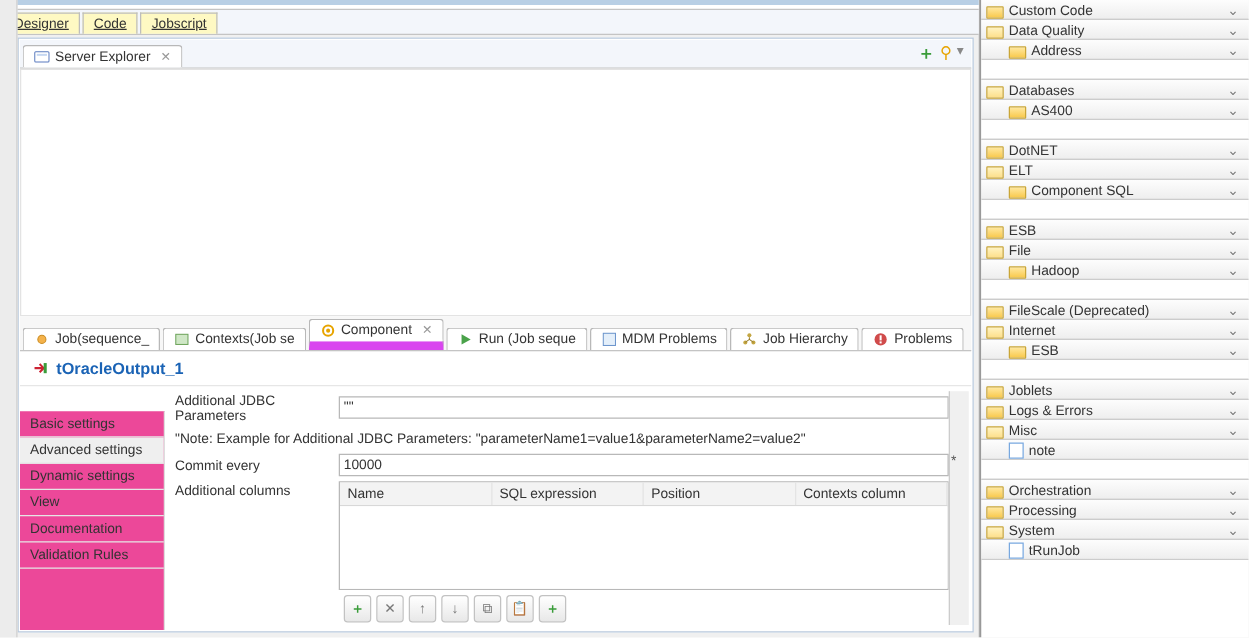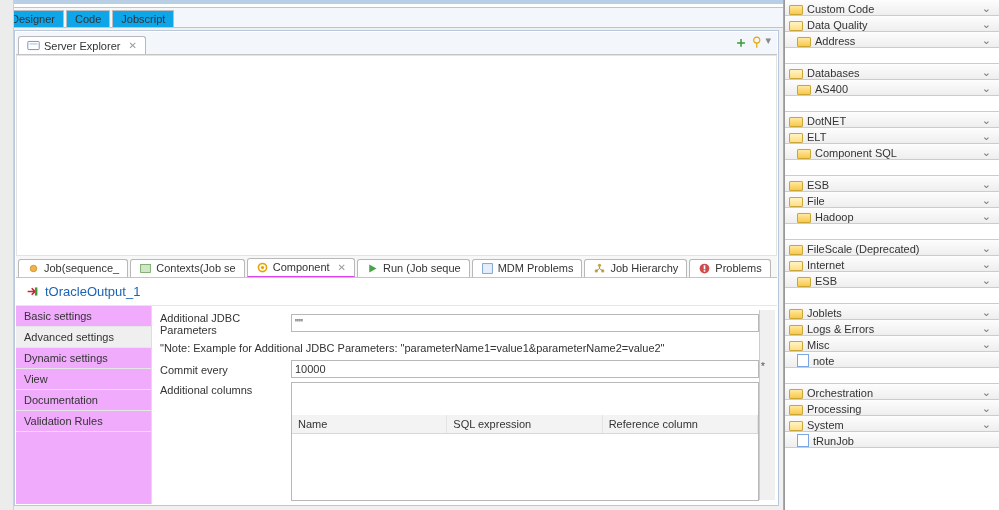--- a/index.html
+++ b/index.html
@@ -4,54 +4,54 @@
   <style>
     * { margin:0; padding:0; box-sizing:border-box; font-family:Tahoma,Segoe UI,Arial,sans-serif; font-size:11px; color:#333; }
     body { background:#f0f0f0; width:999px; height:510px; overflow:hidden; position:relative; }
     .main { display:flex; height:100%; }
     .left-area { flex:1; display:flex; flex-direction:column; border-right:1px solid #aaa; min-width:0; }
     .right-area { width:215px; background:#fff; border-left:1px solid #999; overflow:hidden; }
     .blank-strip { height:8px; background:#fff; border-bottom:1px solid #c4c4c4; border-top:4px solid #b8cfe5; }
     .tabrow { background:#f3f6fb; border-bottom:1px solid #c4c4c4; display:flex; align-items:flex-end; padding:2px 0 0 2px; }
     .tabrow.small { padding-top:0; height:20px; }
     .tab { background:#fff; border:1px solid #b8b8b8; border-bottom:none; border-radius:3px 3px 0 0; padding:2px 8px 2px 8px; margin-right:2px; display:flex; align-items:center; gap:4px; cursor:default; }
-    .tab.flat { background:#0ea5e9; border:1px solid #bdbdbd; border-radius:0; border-bottom:none; }
+    .tab.flat { background:#fef9c3; border:1px solid #bdbdbd; border-radius:0; border-bottom:none;text-decoration:underline; }
     .tab .x { color:#999; margin-left:4px; font-size:10px; }
     .tab-icon { width:13px; height:13px; display:inline-block; }
     .gap { flex:1; }
     .topright-icons { display:flex; gap:4px; padding:0 6px 2px 0; }
     .workarea { flex:1; display:flex; flex-direction:column; background:#fff; border:1px solid #b8c9dd; margin:2px 4px 4px 14px; padding:1px; min-height:0; }
     .workinner { flex:1; display:flex; flex-direction:column; min-height:0; }
     .bottom-tabs { display:flex; align-items:flex-end; border-bottom:1px solid #c4c4c4; background:#f7f7f7; padding:2px 0 0 2px; overflow:hidden; }
     .compname { display:flex; align-items:center; gap:6px; padding:6px 10px; border-bottom:1px solid #e6e6e6; }
-    .compname span { color:#1a63b5; font-weight:normal; font-size:13px; }
+    .compname span { color:#1a63b5; font-weight:bold; font-size:13px; }
     .content-split { flex:1; display:flex; min-height:0; }
-    .sidemenu { width:136px; border-right:1px solid #ddd; background:#f0abfc; }
+    .sidemenu { width:116px; border-right:1px solid #ddd; background:#ec4899;margin-top:20px; }
     .sidemenu div { padding:4px 8px; border-bottom:1px solid #e6e6e6; }
     .sidemenu div.sel { font-weight:normal; background:#efefef; }
     .form-area { flex:1; padding:4px 2px 4px 8px; overflow:hidden; display:flex; }
     .form-grid { flex:1; display:flex; flex-direction:column; gap:4px; min-width:0; }
     .row { display:flex; align-items:center; gap:6px; }
     .lbl { width:125px; padding-top:2px; }
     .ctrl { flex:1; }
     .textbox { width:100%; border:1px solid #b8b8b8; padding:1px 3px; background:#fff; height:18px; }
     .note { padding:2px 0; }
     .tbl { border:1px solid #b8b8b8; width:100%; }
-    .tbl-head, .tbl-row { display:flex;margin-top:32px; }
+    .tbl-head, .tbl-row { display:flex; }
     .tbl-head { background:#f3f3f3; border-bottom:1px solid #d8d8d8; }
     .tbl-head > div, .tbl-row > div { flex:1; padding:3px 6px; border-right:1px solid #e4e4e4; display:flex; align-items:center; gap:4px; }
     .tbl-body { height:66px; background:#fff; }
     .row-toolbar { display:flex; gap:4px; padding:4px; }
     .sq { width:22px; height:22px; border:1px solid #c2c2c2; background:linear-gradient(#fff,#e8e8e8); border-radius:3px; display:flex; align-items:center; justify-content:center; color:#777; }
     .sq.plus { color:#3a9c3a; font-weight:bold; }
     input[type=checkbox] { width:13px; height:13px; }
     .scroll-col { width:16px; border-left:1px solid #ccc; background:#f0f0f0; }
     .pal-item { display:flex; align-items:flex-end; height:17px; padding:0 4px; border:1px solid #ccc; border-left:none; border-right:none; margin-top:-1px; background:linear-gradient(#fdfdfd,#eee); gap:4px; }
     .pal-item.l1 { padding-left:4px; }
-    .pal-item.l2 { padding-left:12px; }
+    .pal-item.l2 { padding-left:22px; }
     .pal-item .chev { margin-left:auto; margin-right:4px; color:#777; }
     .fld { width:14px; height:10px; background:linear-gradient(#ffe8a0,#f9c94c); border:1px solid #caa637; border-radius:1px; }
     .fld.open { background:linear-gradient(#fff3c2,#fddf8a); }
     .page { width:12px; height:13px; background:#fff; border:1px solid #78a8df; position:relative; }
     .left-gutter { position:absolute; left:0; top:0; bottom:0; width:14px; background:#ececec; border-right:1px solid #d0d0d0; }
     .ico-green-plus { color:#3a9c3a; font-weight:bold; font-size:14px; }
     .ico-star { color:#e7a400; font-size:13px; }
     .palette-cut { background:#fff; height:17px; border-top:1px solid #ccc; }
   </style>
 </head>
@@ -104,21 +104,21 @@
                   <circle cx="8" cy="8" r="4" fill="#f4b24b" stroke="#c98c24"></circle>
                 </svg></span>
               <span>Job(sequence_</span>
             </div>
           <div class="tab">
               <span class="tab-icon"><svg viewBox="0 0 16 16">
                   <rect x="2" y="3" width="12" height="10" fill="#cfe7c6" stroke="#6ca35a"></rect>
                 </svg></span>
               <span>Contexts(Job se</span>
             </div>
-          <div class="tab" style="background:#fff;border-bottom:1px solid #d946ef;">
+          <div class="tab" style="background:#fff;border-bottom:7px solid #d946ef;">
               <span class="tab-icon"><svg viewBox="0 0 16 16">
                   <circle cx="8" cy="8" r="5" fill="none" stroke="#e7a400" stroke-width="2"></circle>
                   <circle cx="8" cy="8" r="2" fill="#e7a400"></circle>
                 </svg></span>
               <span>Component</span>
               <span class="x">✕</span>
             </div>
           <div class="tab">
               <span class="tab-icon"><svg viewBox="0 0 16 16">
                   <polygon points="4,3 13,8 4,13" fill="#4aa24a"></polygon>
@@ -182,21 +182,22 @@
                 <div class="ctrl" style="position:relative;"><input class="textbox" value="10000" style=""><span style="position:absolute;right:-6px;top:0;color:#555">*</span></div>
               </div>
 
               <div class="row" style="align-items:flex-start;">
                 <div class="lbl">Additional columns</div>
                 <div class="ctrl">
                   <div class="tbl">
                     <div class="tbl-head">
                       <div>Name</div>
                       <div>SQL expression</div>
-                      <div>Reference column</div>
+                      <div>Position</div>
+                      <div>Contexts column</div>
                     </div>
                     <div class="tbl-body"></div>
                   </div>
                   <div class="row-toolbar">
                     <div class="sq plus">＋</div>
                     <div class="sq">✕</div>
                     <div class="sq">↑</div>
                     <div class="sq">↓</div>
                     <div class="sq">⧉</div>
                     <div class="sq">📋</div>

